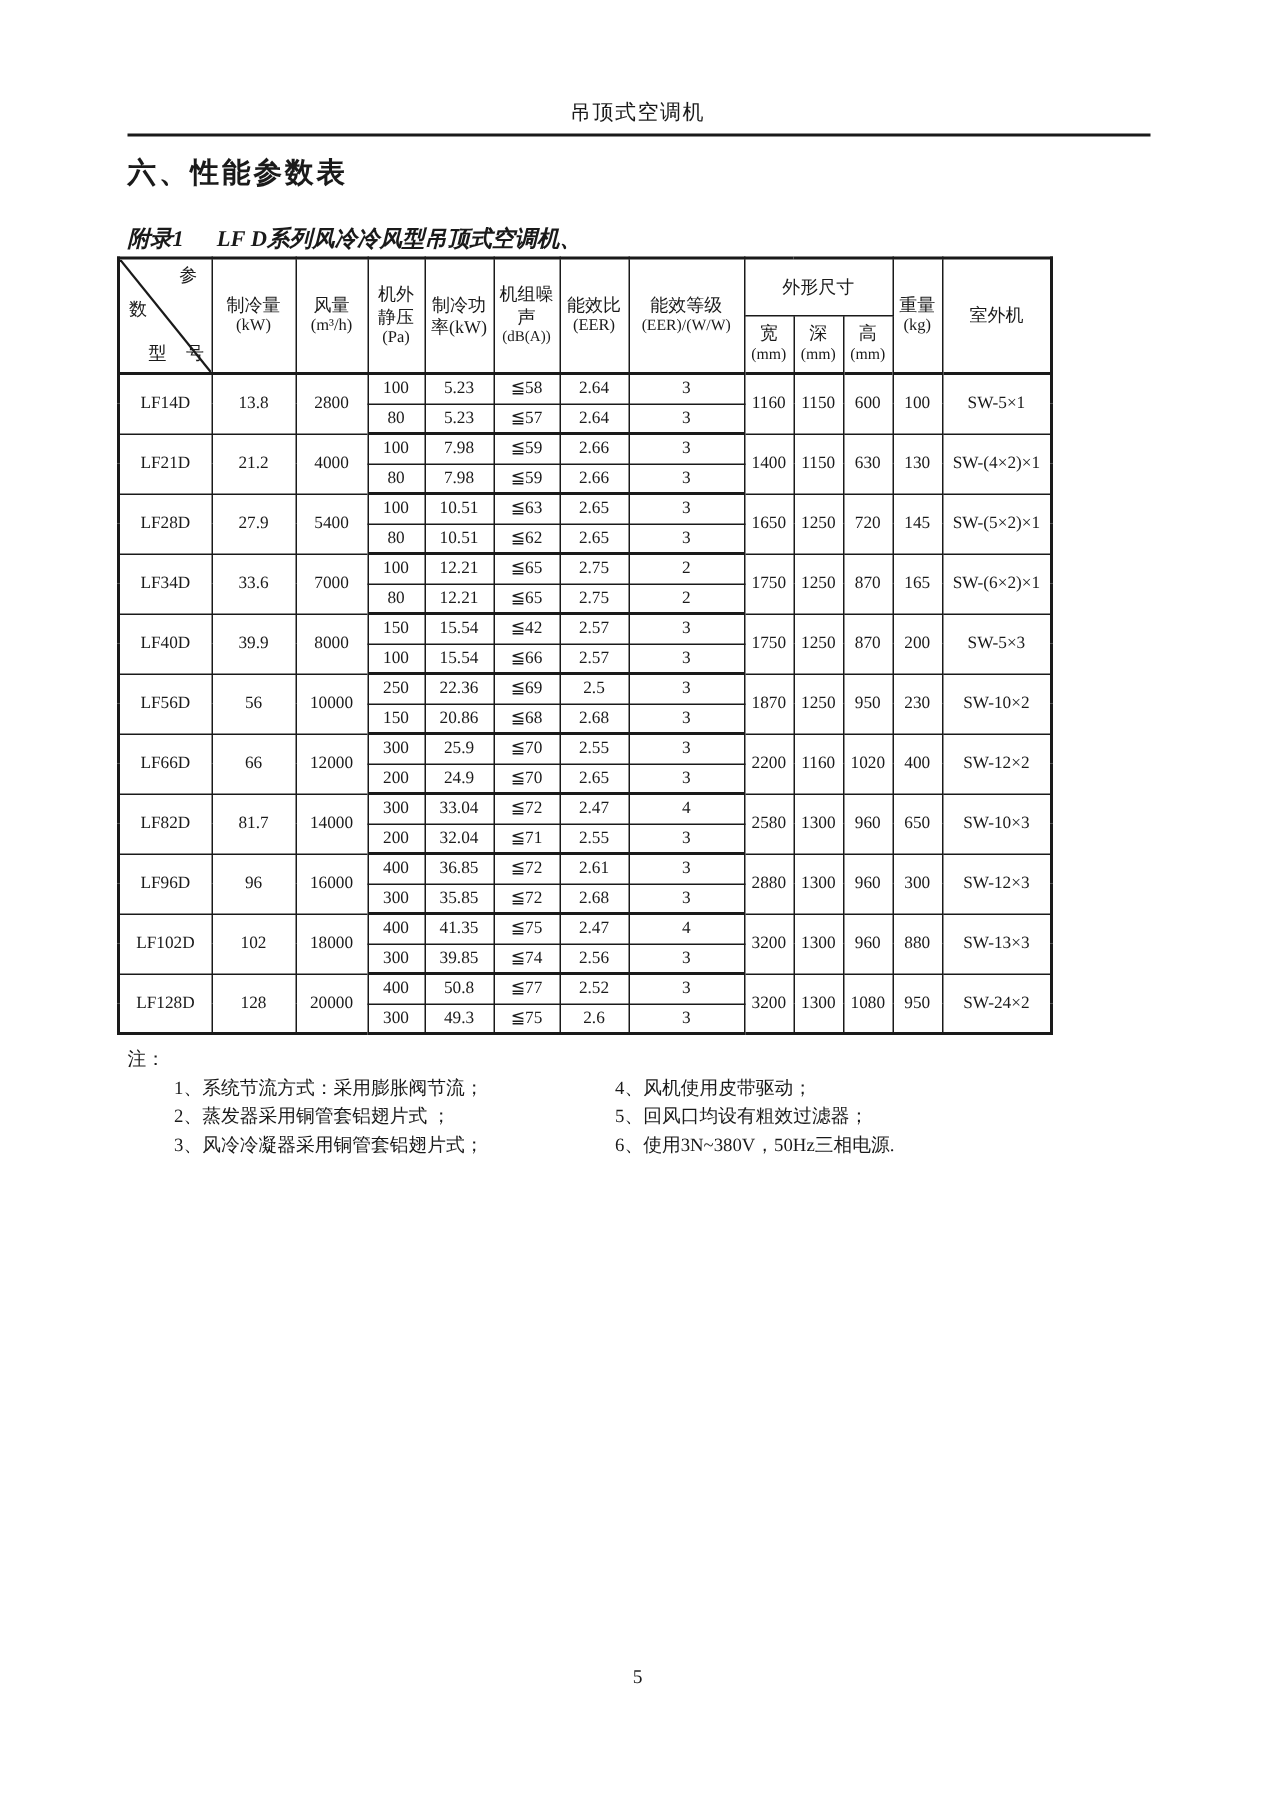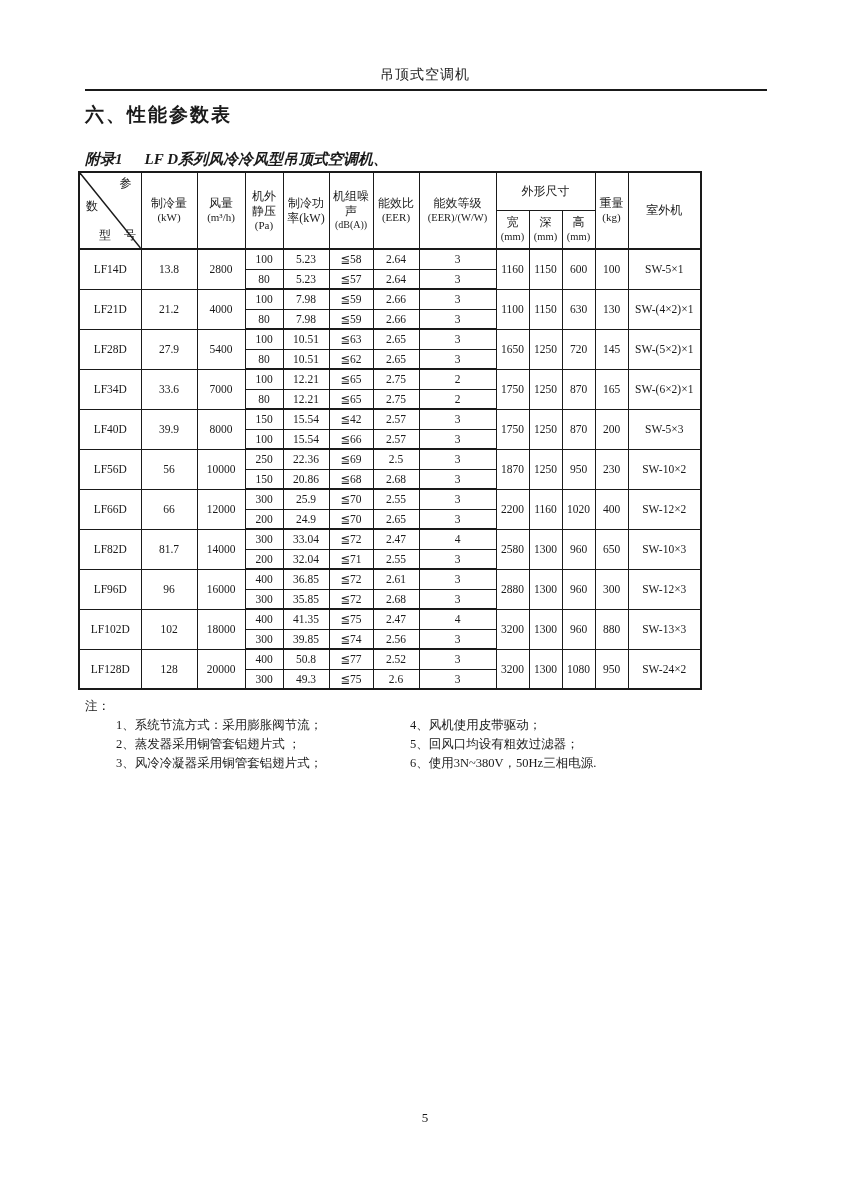--- a/index.html
+++ b/index.html
@@ -222,21 +222,21 @@
         </tr>
         <tr>
           <td rowspan="2">LF21D</td>
           <td rowspan="2">21.2</td>
           <td rowspan="2">4000</td>
           <td>100</td>
           <td>7.98</td>
           <td>≦59</td>
           <td>2.66</td>
           <td>3</td>
-          <td rowspan="2">1100</td>
+          <td rowspan="2">1400</td>
           <td rowspan="2">1150</td>
           <td rowspan="2">630</td>
           <td rowspan="2">130</td>
           <td rowspan="2">SW-(4×2)×1</td>
         </tr>
         <tr class="group-last">
           <td>80</td>
           <td>7.98</td>
           <td>≦59</td>
           <td>2.66</td>

